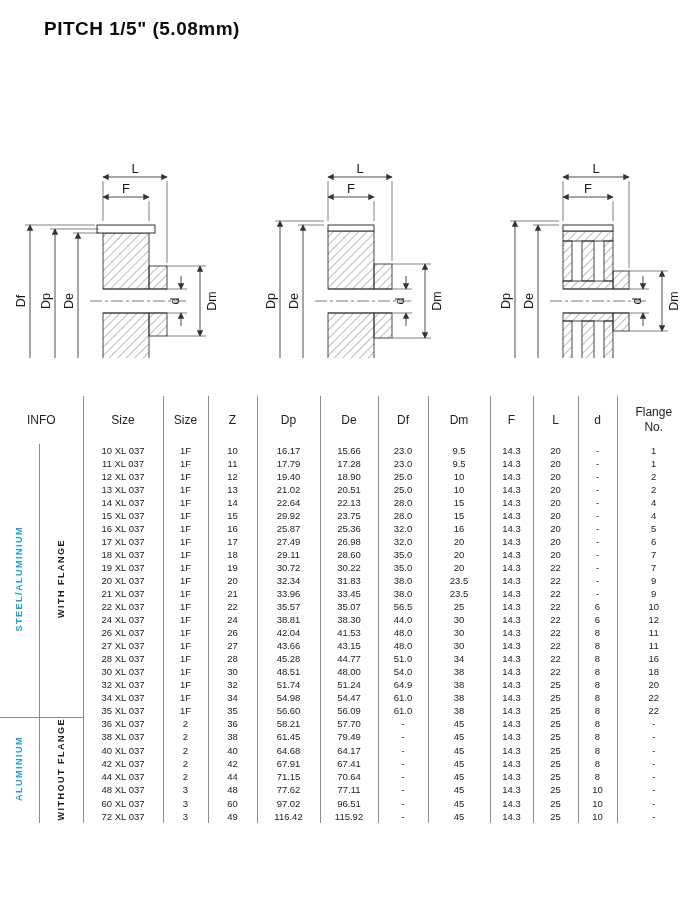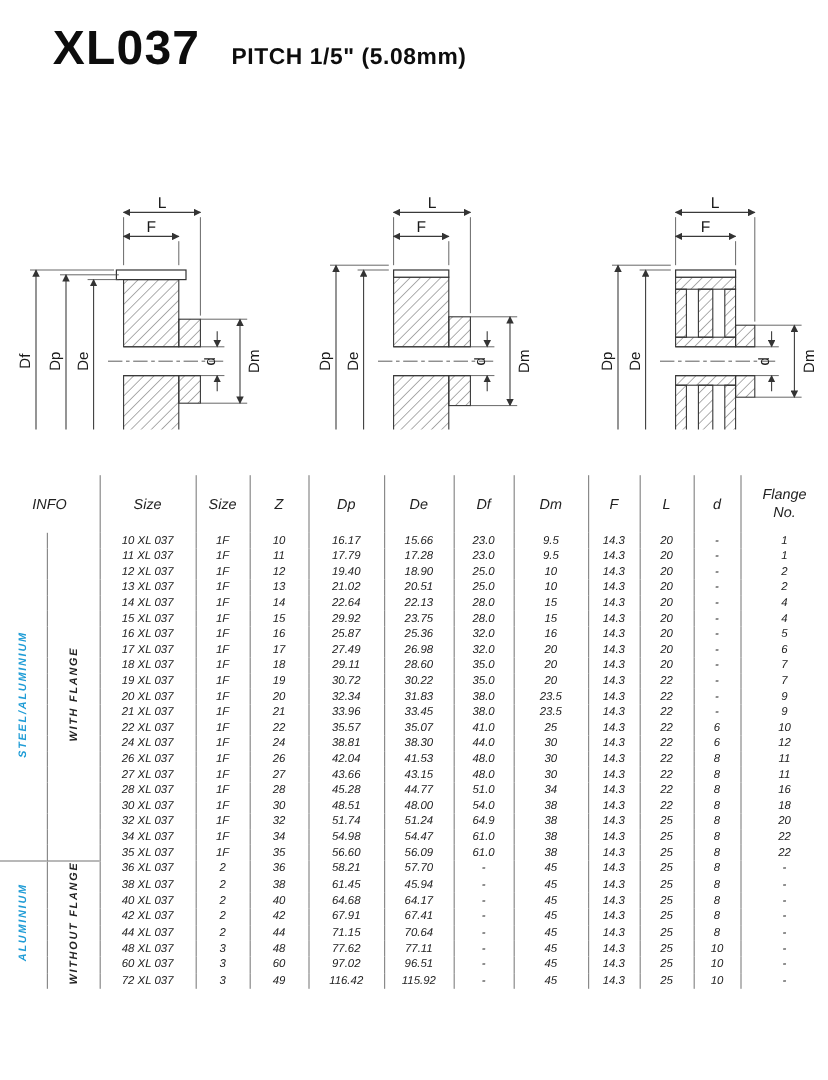--- a/index.html
+++ b/index.html
@@ -16,21 +16,21 @@
   .extline{stroke:#4a4a4a;stroke-width:.7;fill:none;}
   .outline{stroke:#333;stroke-width:1;fill:#fff;}
   .hatched{stroke:#333;stroke-width:.9;fill:url(#hatch);}
   .cline{stroke:#555;stroke-width:.8;stroke-dasharray:12 3 3 3;fill:none;}
   text.dim{font-size:13px;fill:#1a1a1a;font-weight:500;}
   text.dimv{font-size:12.5px;fill:#1a1a1a;font-weight:500;}
   text.caption{font-size:12.5px;fill:#222;letter-spacing:1.2px;}
 
   table.pulley-table{
     position:absolute;left:0;top:396px;width:690px;
-    border-collapse:collapse;table-layout:fixed;font-style:italic;
+    border-collapse:collapse;table-layout:fixed;
   }
   .pulley-table th,.pulley-table td{
     border-left:1px solid #8a8a8a;padding:0 2px;text-align:center;font-weight:normal;
     overflow:hidden;
   }
   .pulley-table th{height:48px;font-size:12px;vertical-align:middle;color:#222;white-space:pre-line;line-height:1.25;}
   .pulley-table td{height:13px;font-size:9.5px;line-height:13px;color:#222;}
   th.info-h,td.info-material{border-left:none;}
   .type-cell{color:#1f9cd6;font-weight:bold;}
   .info-cell{vertical-align:middle;}
@@ -41,21 +41,20 @@
   .blue{color:#1f9cd6;}
   .sep{border-top:1px solid #8a8a8a;}
   .pad-b{padding-bottom:10px;}
   .pad-t{padding-top:12px;margin-top:40px;}
   .pad-b2{padding-bottom:9px;}
 </style>
 </head>
 <body>
 
 <div class="page-header">
-  <span class="title">XL037</span>
   <span class="subtitle">PITCH  1/5" (5.08mm)</span>
 </div>
 
 <svg class="drawings" width="690" height="280" viewBox="0 0 690 280">
   <defs>
     <pattern id="hatch" patternUnits="userSpaceOnUse" width="6" height="6" patternTransform="rotate(45)">
       <line x1="0" y1="0" x2="0" y2="6" stroke="#555" stroke-width="0.8"></line>
     </pattern>
     <marker id="arr" viewBox="0 0 10 10" refX="9" refY="5" markerWidth="7" markerHeight="7" orient="auto-start-reverse">
       <path d="M0,0 L10,5 L0,10 z" fill="#333"></path>
@@ -402,21 +401,21 @@
         <td>22</td>
         <td>-</td>
         <td>9</td>
       </tr>
       <tr>
         <td class="size-cell">22 XL 037</td>
         <td class="type-cell">1F</td>
         <td>22</td>
         <td>35.57</td>
         <td>35.07</td>
-        <td>41.0</td>
+        <td>56.5</td>
         <td>25</td>
         <td>14.3</td>
         <td>22</td>
         <td>6</td>
         <td>10</td>
       </tr>
       <tr>
         <td class="size-cell">24 XL 037</td>
         <td class="type-cell">1F</td>
         <td>24</td>
@@ -533,21 +532,21 @@
         <td class="pad-t">14.3</td>
         <td class="pad-t">25</td>
         <td class="pad-t">8</td>
         <td class="pad-t">-</td>
       </tr>
       <tr>
         <td class="size-cell">38 XL 037</td>
         <td class="type-cell">2</td>
         <td>38</td>
         <td>61.45</td>
-        <td>45.94</td>
+        <td>79.49</td>
         <td>-</td>
         <td>45</td>
         <td>14.3</td>
         <td>25</td>
         <td>8</td>
         <td>-</td>
       </tr>
       <tr>
         <td class="size-cell">40 XL 037</td>
         <td class="type-cell">2</td>

